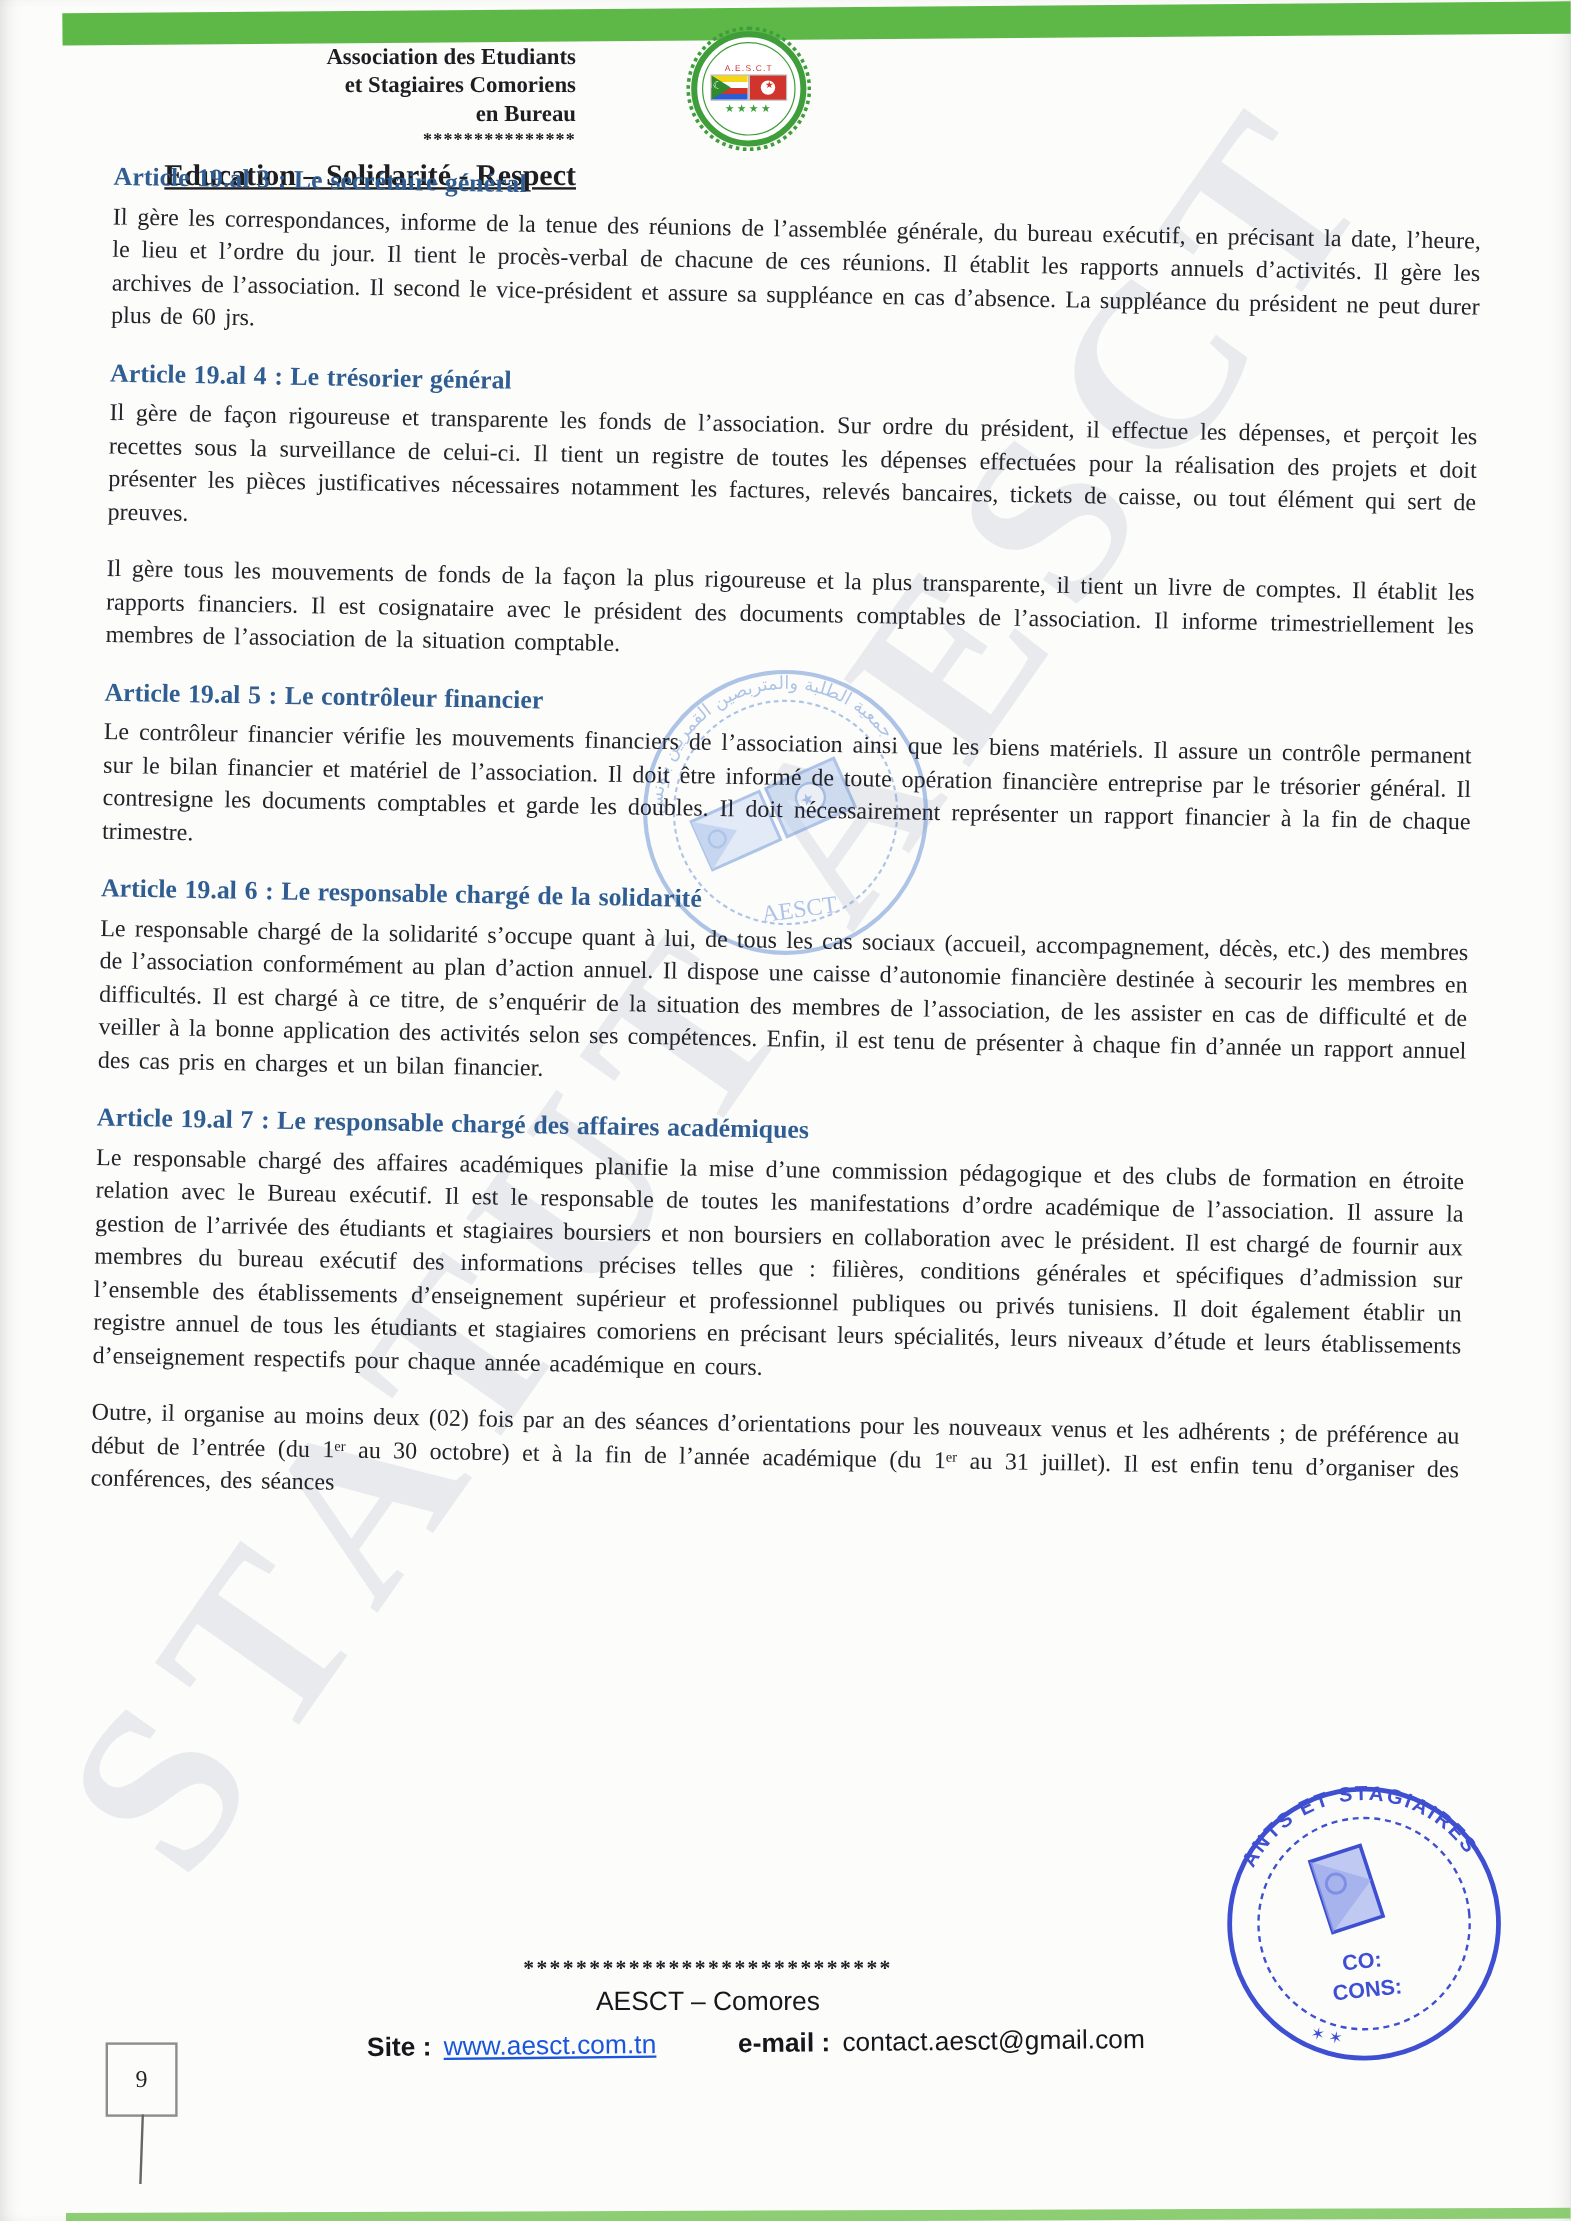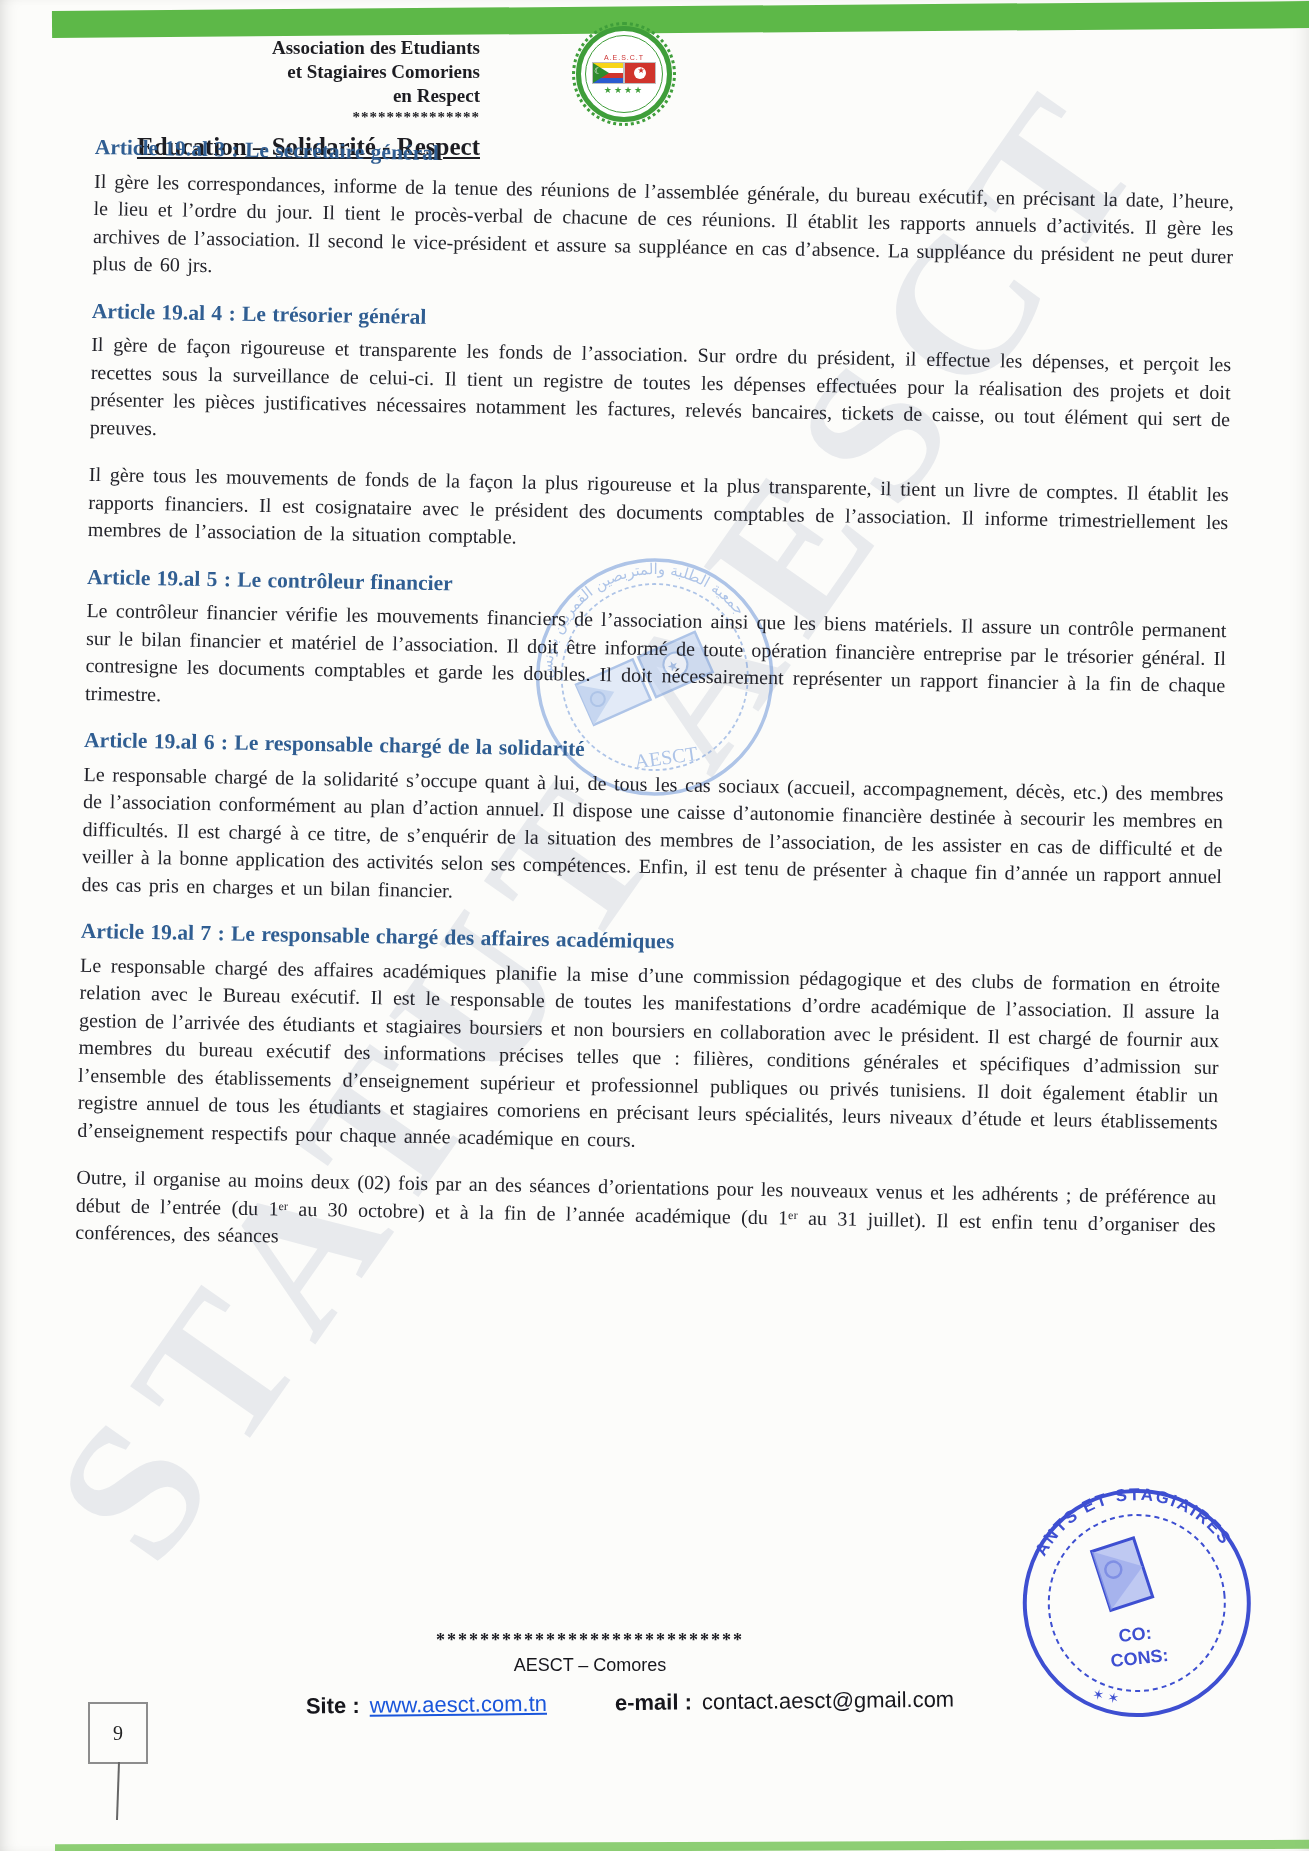--- a/index.html
+++ b/index.html
@@ -41,21 +41,21 @@
   .content h2{font-size:21.5px;font-weight:600;color:#305e92;margin:20px 0 6px 0;text-align:left;word-spacing:1px;}
   .content .article:first-child h2{margin-top:0;}
   .content p{margin:0 0 12px 0;}
   .content .article p + p{margin-top:20px;}
   
   .stamp-center{position:absolute;left:518px;top:540px;opacity:.55;transform:rotate(-8deg);}
   .stamp-corner{position:absolute;left:1012px;top:1478px;opacity:.88;transform:rotate(-6deg);}
   
   .sep{position:absolute;left:280px;top:1630px;width:620px;text-align:center;font-weight:bold;font-size:18px;letter-spacing:2px;color:#1c1c22;}
   .f-org{position:absolute;left:280px;top:1655px;width:620px;text-align:center;
-         font-family:"Liberation Sans",sans-serif;font-size:18px;color:#16161c;}
+         font-family:"Liberation Sans",sans-serif;font-size:22px;color:#16161c;}
   .f-contact{position:absolute;left:180px;top:1690px;width:900px;display:flex;justify-content:center;gap:14px;
              font-family:"Liberation Sans",sans-serif;font-size:22px;color:#16161c;transform:rotate(-.6deg);}
   .f-contact .lbl{font-weight:bold;}
   .f-contact a{color:#1a56db;text-decoration:underline;}
   .f-contact .pair{display:flex;gap:10px;}
   .f-contact .gap{width:40px;}
   
   .pnum{position:absolute;left:88px;top:1702px;width:56px;height:58px;border:2px solid #8d8d8d;
         display:flex;align-items:center;justify-content:center;font-size:20px;color:#222;background:#fcfcfa;}
   .pnum-line{position:absolute;left:117px;top:1762px;width:2px;height:58px;background:#666;transform:rotate(2deg);}
@@ -65,21 +65,21 @@
 
 <div class="page">
 
   <div class="top-bar"></div>
 
   <div class="watermark">STATUT AESCT</div>
 
   <div class="hdr-left">
     <div>Association des Etudiants</div>
     <div>et Stagiaires Comoriens</div>
-    <div>en Respect</div>
+    <div>en Bureau</div>
     <div class="stars">***************</div>
     <div class="motto">Education – Solidarité - Respect</div>
   </div>
 
   <div class="logo">
     <span class="rim"></span>
     <span class="sig">A.E.S.C.T</span>
     <span class="flags">
       <span class="flag km"></span>
       <span class="flag tn"></span>

